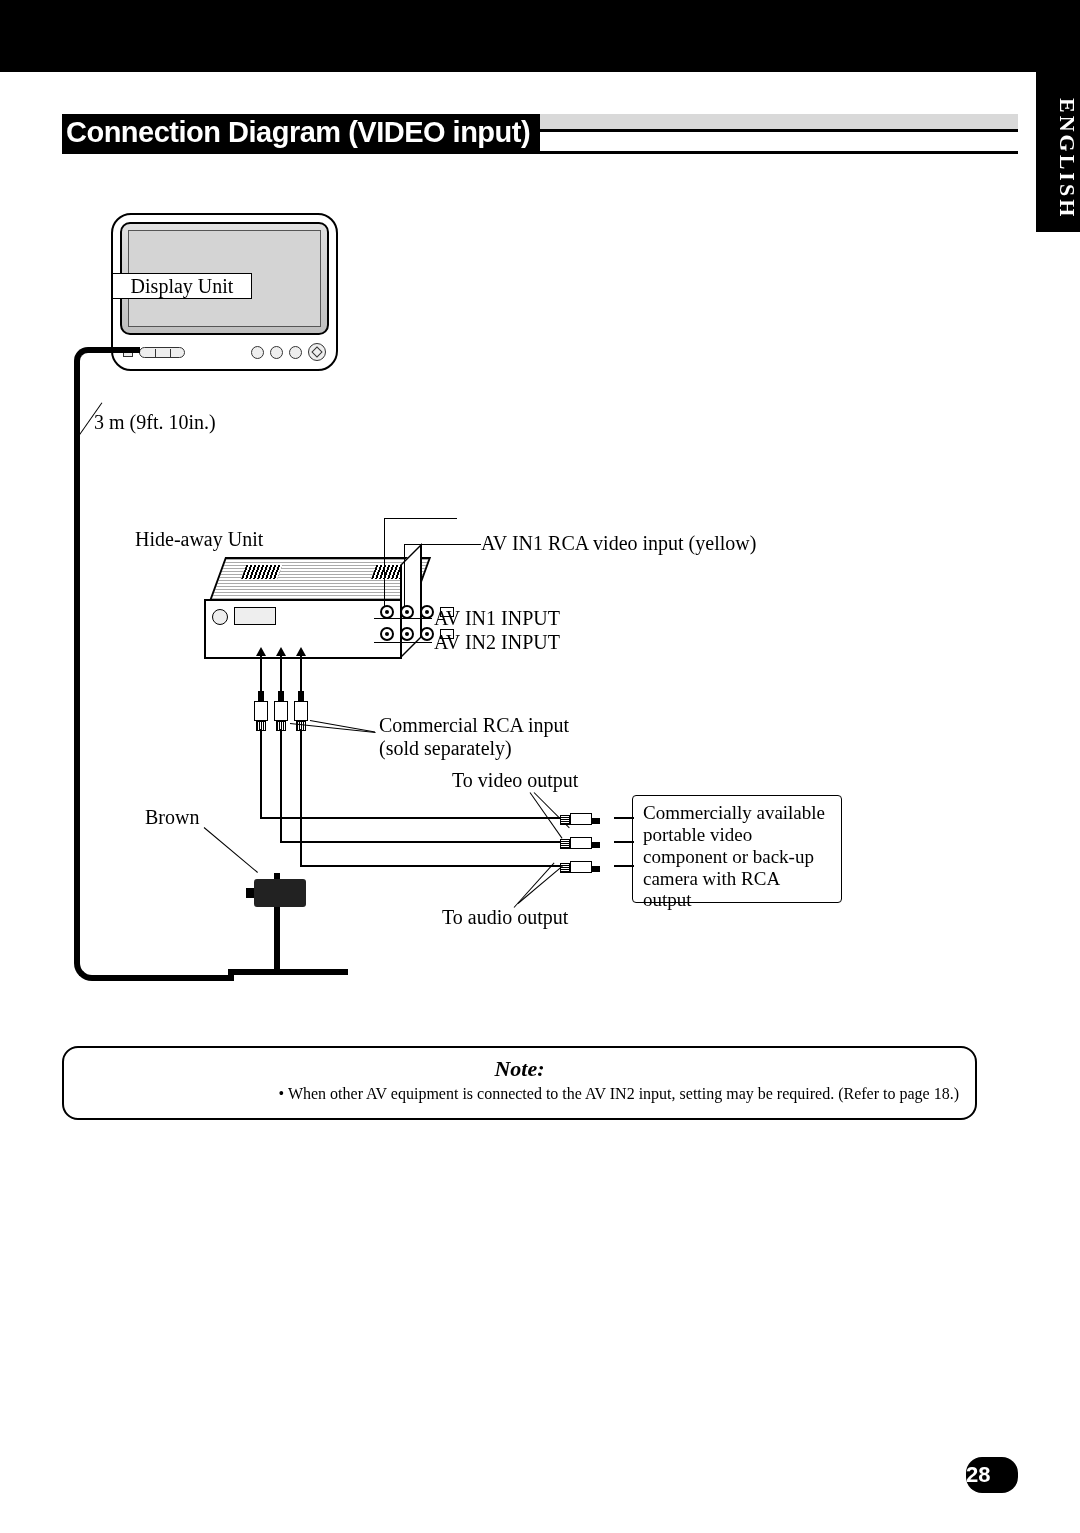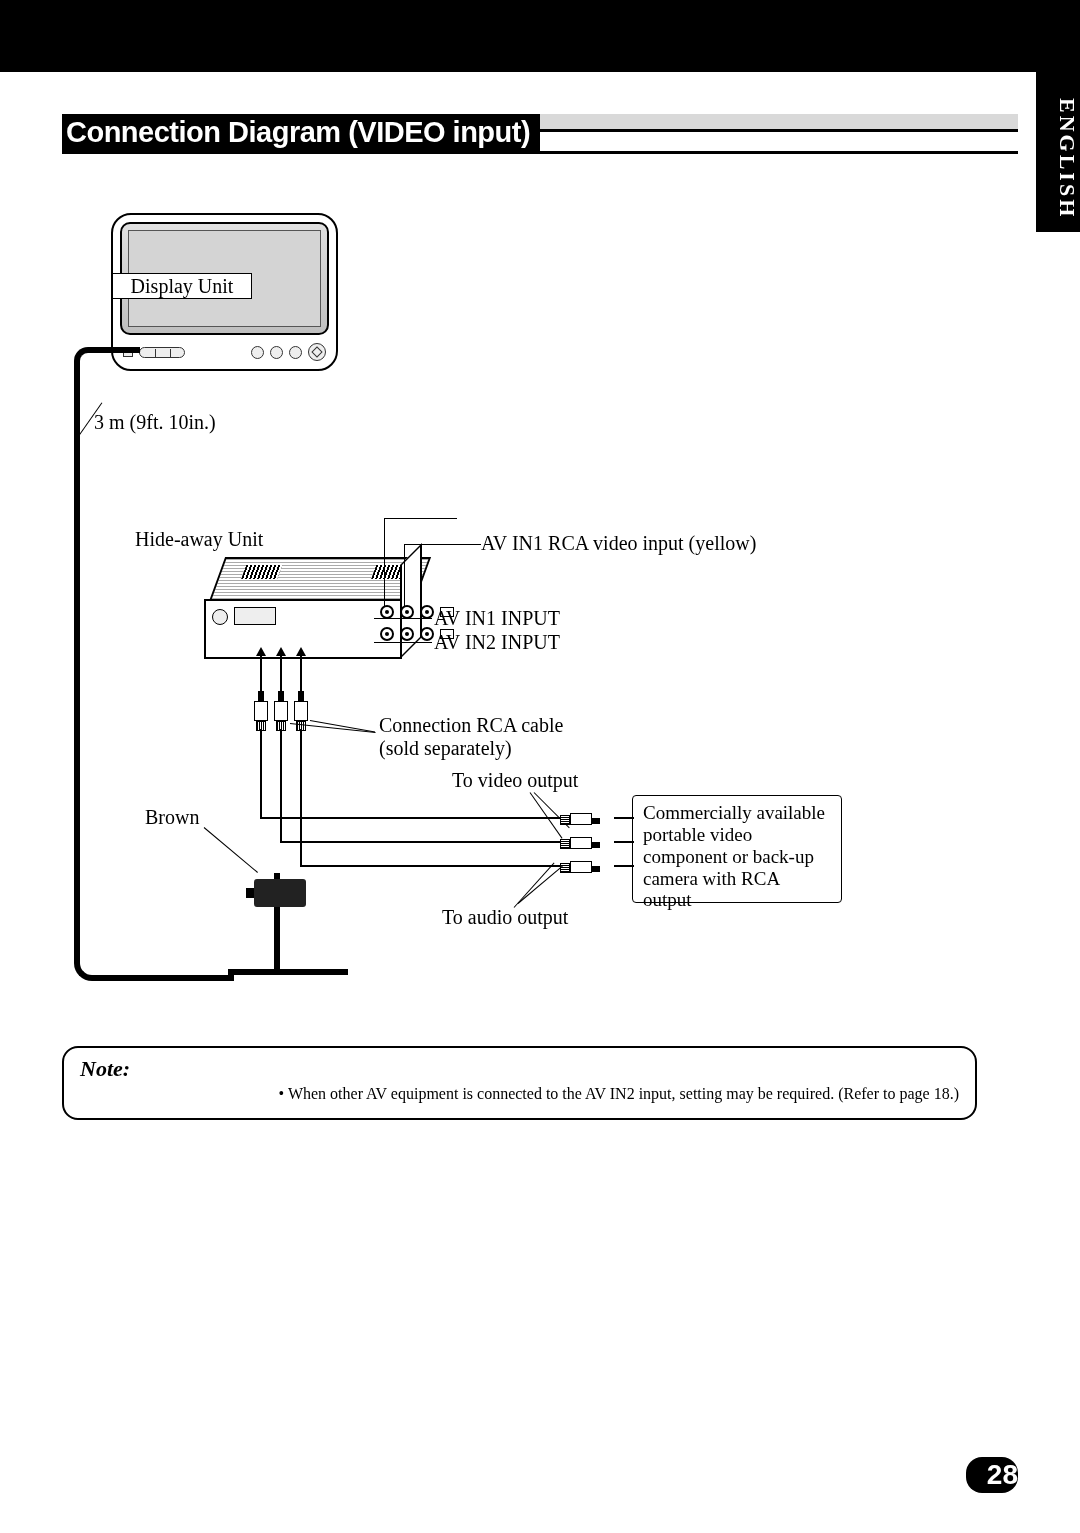--- a/index.html
+++ b/index.html
@@ -232,28 +232,28 @@
   .lbl.toaudio { left:368px; top:693px; }
   .lead-ta1{position:absolute;left:444px;top:690px;width:58px;height:1px;background:#000;transform:rotate(-40deg);transform-origin:left;}
   .lead-ta2{position:absolute;left:440px;top:694px;width:60px;height:1px;background:#000;transform:rotate(-48deg);transform-origin:left;}
 
   
   .note-box {
     position:absolute; left:62px; top:1046px; width:915px;
     border:2.5px solid #000; border-radius:16px;
     padding:8px 16px 14px 16px;
   }
-  .note-title { font-weight:bold; font-size:22px; font-style:italic; margin-bottom:2px; }
+  .note-title { font-weight:bold; font-size:22px; font-style:italic; margin-bottom:2px;text-align:center; }
   .note-body { font-size:16px; padding-left:18px; text-indent:-14px; line-height:1.25;text-align:right; }
 
   .page-num {
     position:absolute; right:62px; bottom:40px;
     width:52px; height:36px; background:#000; color:#fff;
-    font-family: Arial, sans-serif; font-weight:bold; font-size:28px;
-    text-align:right; line-height:36px; border-radius:16px;
+    font-family: Arial, sans-serif; font-weight:bold; font-size:22px;
+    text-align:left; line-height:36px; border-radius:16px;
   }
 </style>
 </head>
 <body>
 
 <div class="top-black-bar"></div>
 
 <div class="title-row">
   <h1>Connection Diagram (VIDEO input)</h1>
   <div class="title-tail"></div>
@@ -338,21 +338,21 @@
       <div class="grip"></div>
     </div>
   <div class="plug p3">
       <div class="tip"></div>
       <div class="body"></div>
       <div class="grip"></div>
     </div>
 
   <div class="lead-rca1"></div>
   <div class="lead-rca2"></div>
-  <div class="lbl rcacable">Connection RCA cable</div>
+  <div class="lbl rcacable">Commercial RCA input</div>
   <div class="lbl sold">(sold separately)</div>
 
   <div class="lbl tovideo">To video output</div>
   <div class="lead-tv1"></div>
   <div class="lead-tv2"></div>
 
   <div class="lbl brown">Brown</div>
   <div class="lead-brown"></div>
 
   <div class="w1v"></div>

